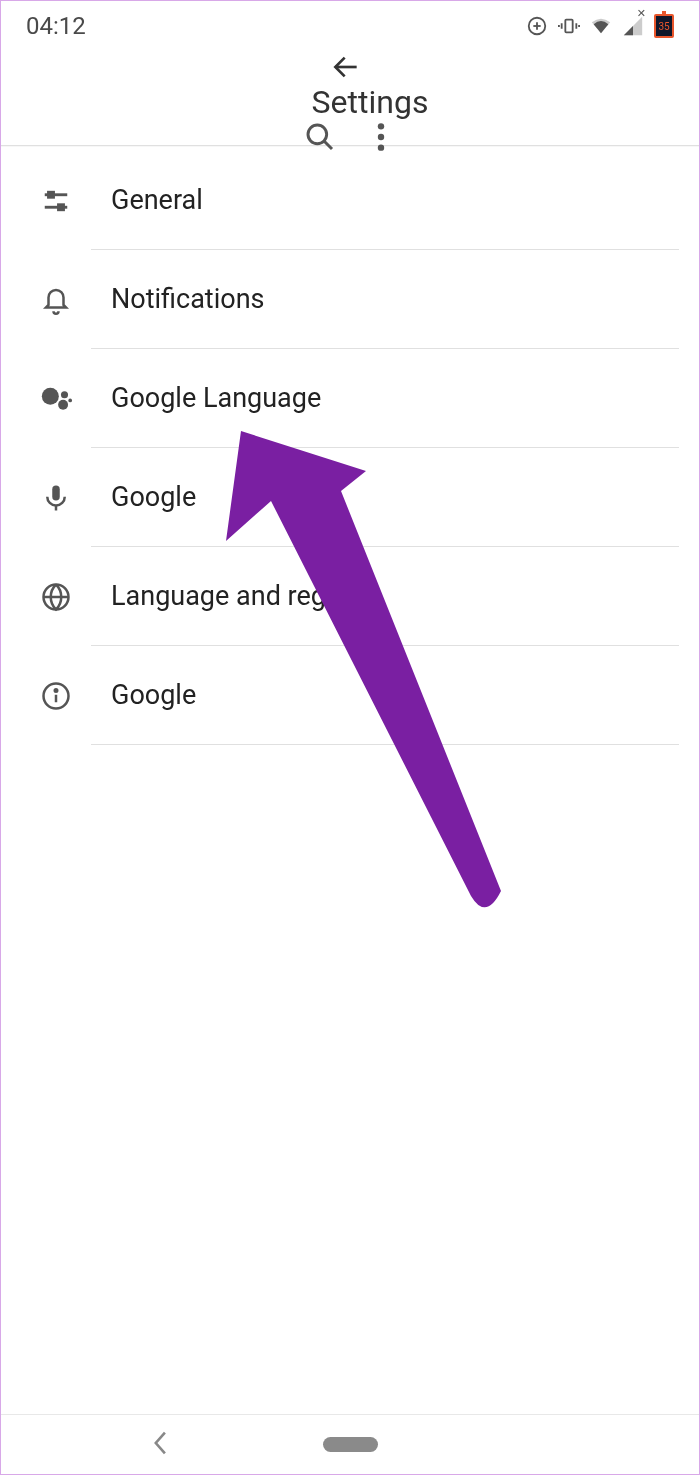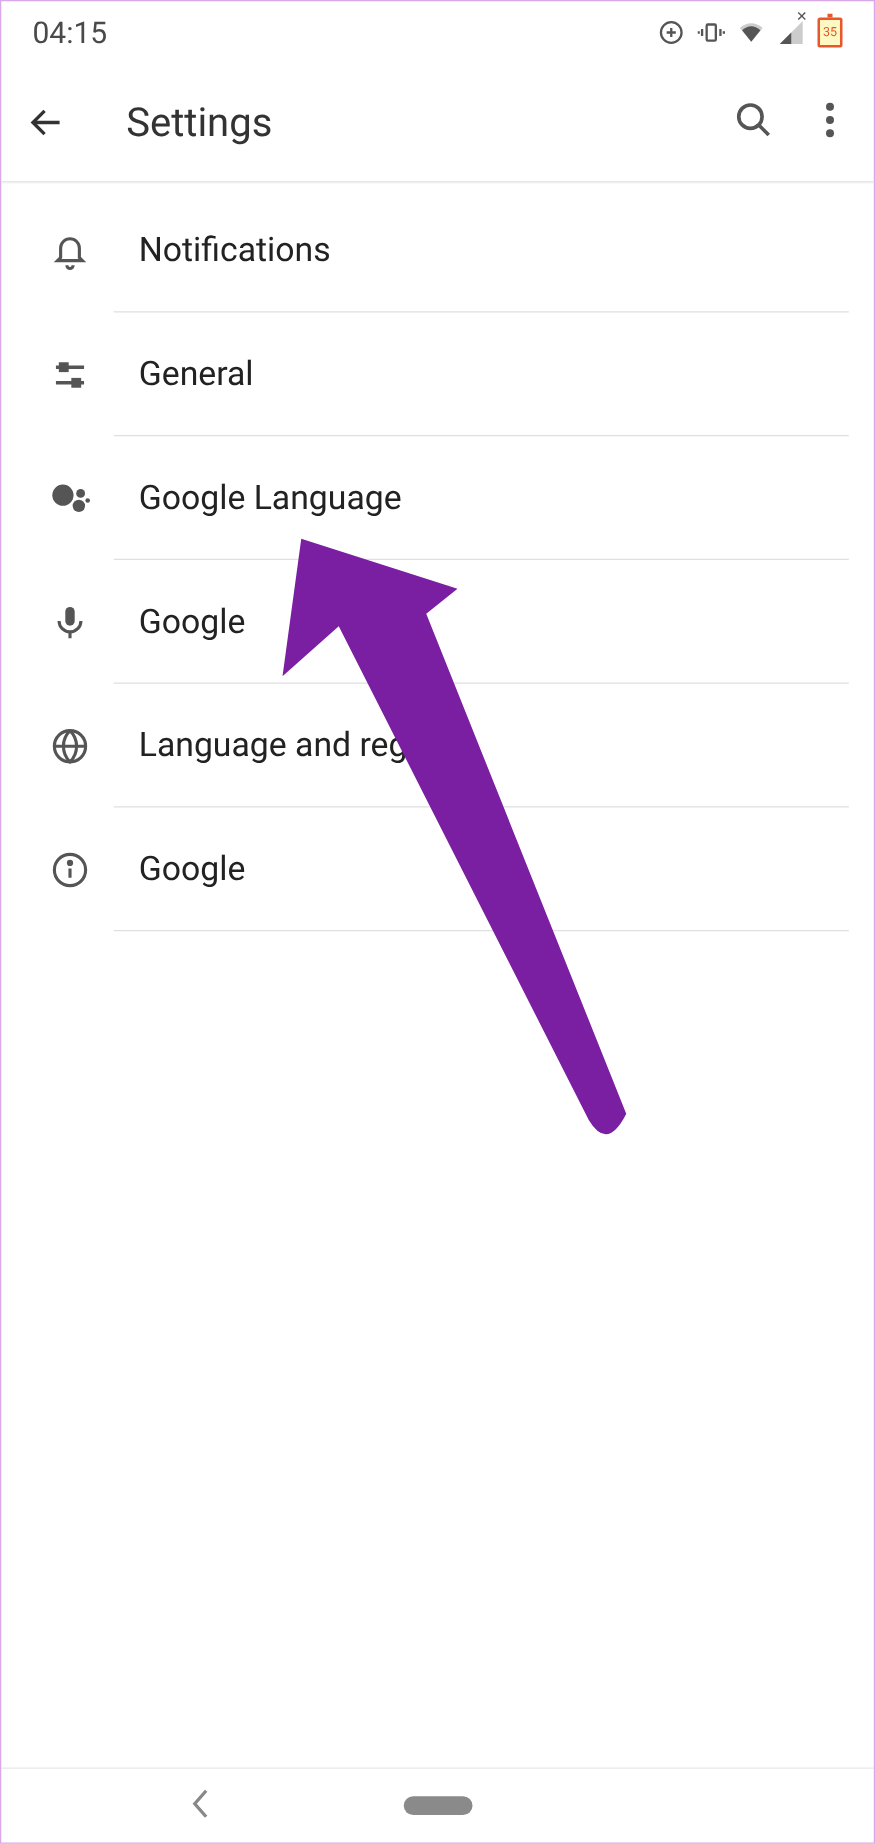--- a/index.html
+++ b/index.html
@@ -26,21 +26,21 @@
       display: flex;
       align-items: center;
       gap: 10px;
     }
     .status-icons svg, .status-icons .icon-box { width: 22px; height: 22px; }
     .battery-icon {
       width: 20px; height: 24px;
       border: 2px solid #e8562c;
       border-radius: 2px;
       position: relative;
-      background: #fef9c3;
+      background: #0f172a;
     }
     .battery-icon::before {
       content: '';
       position: absolute;
       top: -5px; left: 6px;
       width: 4px; height: 3px;
       background: #e8562c;
     }
     .battery-icon span {
       font-size: 10px;
@@ -49,20 +49,21 @@
       top: 50%; left: 50%;
       transform: translate(-50%, -50%);
     }
     .app-bar {
       height: 95px;
       display: flex;
       align-items: center;
       padding: 0 20px;
       border-bottom: 1px solid #e0e0e0;
       box-shadow: 0 1px 0 rgba(0,0,0,0.03);
+      flex-direction: column;
     }
     .app-bar .back { width: 40px; display:flex; align-items:center; }
     .app-bar .title {
       font-size: 32px;
       color: #333;
       margin-left: 40px;
       flex: 1;
     }
     .app-bar .actions { display: flex; gap: 40px; align-items: center; margin-right: 10px; }
     .settings-list { padding-top: 5px; }
@@ -120,21 +121,21 @@
       font-size: 11px;
       top: -8px;
       right: -2px;
       color: #555;
     }
   </style>
 </head>
 <body>
 
 <div class="status-bar">
-  <div class="status-time">04:15</div>
+  <div class="status-time">04:12</div>
   <div class="status-icons">
     <svg viewBox="0 0 24 24" fill="none" stroke="#555" stroke-width="2">
         <circle cx="12" cy="12" r="9"></circle>
         <line x1="12" y1="8" x2="12" y2="16"></line>
         <line x1="8" y1="12" x2="16" y2="12"></line>
       </svg>
     <svg viewBox="0 0 24 24" fill="#555">
         <rect x="8" y="5" width="8" height="14" rx="1" fill="none" stroke="#555" stroke-width="2"></rect>
         <line x1="4" y1="9" x2="4" y2="15" stroke="#555" stroke-width="2"></line>
         <line x1="20" y1="9" x2="20" y2="15" stroke="#555" stroke-width="2"></line>
@@ -180,38 +181,38 @@
           <circle cx="3" cy="20" r="2.4"></circle>
         </svg>
     </div>
   </div>
 </div>
 
 <div class="settings-list">
 
   <div class="list-item">
     <div class="icon-col">
-      <svg width="30" height="30" viewBox="0 0 24 24" fill="none" stroke="#555" stroke-width="2">
-          <path d="M18 16 L18 10 A6 6 0 0 0 6 10 L6 16 L4 18 L20 18 Z"></path>
-          <path d="M10 21 A2 2 0 0 0 14 21"></path>
-        </svg>
-    </div>
-    <div class="text-col">Notifications</div>
-  </div>
-
-  <div class="list-item">
-    <div class="icon-col">
       <svg width="30" height="30" viewBox="0 0 24 24" fill="none" stroke="#555" stroke-width="2.3">
           <line x1="3" y1="7" x2="21" y2="7"></line>
           <line x1="3" y1="17" x2="21" y2="17"></line>
           <rect x="6" y="5" width="4" height="4" fill="#555"></rect>
           <rect x="14" y="15" width="4" height="4" fill="#555"></rect>
         </svg>
     </div>
     <div class="text-col">General</div>
+  </div>
+
+  <div class="list-item">
+    <div class="icon-col">
+      <svg width="30" height="30" viewBox="0 0 24 24" fill="none" stroke="#555" stroke-width="2">
+          <path d="M18 16 L18 10 A6 6 0 0 0 6 10 L6 16 L4 18 L20 18 Z"></path>
+          <path d="M10 21 A2 2 0 0 0 14 21"></path>
+        </svg>
+    </div>
+    <div class="text-col">Notifications</div>
   </div>
 
   <div class="list-item">
     <div class="icon-col">
       <svg width="34" height="34" viewBox="0 0 24 24" fill="#555">
           <circle cx="8" cy="10" r="6"></circle>
           <circle cx="18" cy="9" r="2.5"></circle>
           <circle cx="17" cy="16" r="3.5"></circle>
           <circle cx="22" cy="13" r="1.3"></circle>
         </svg>

